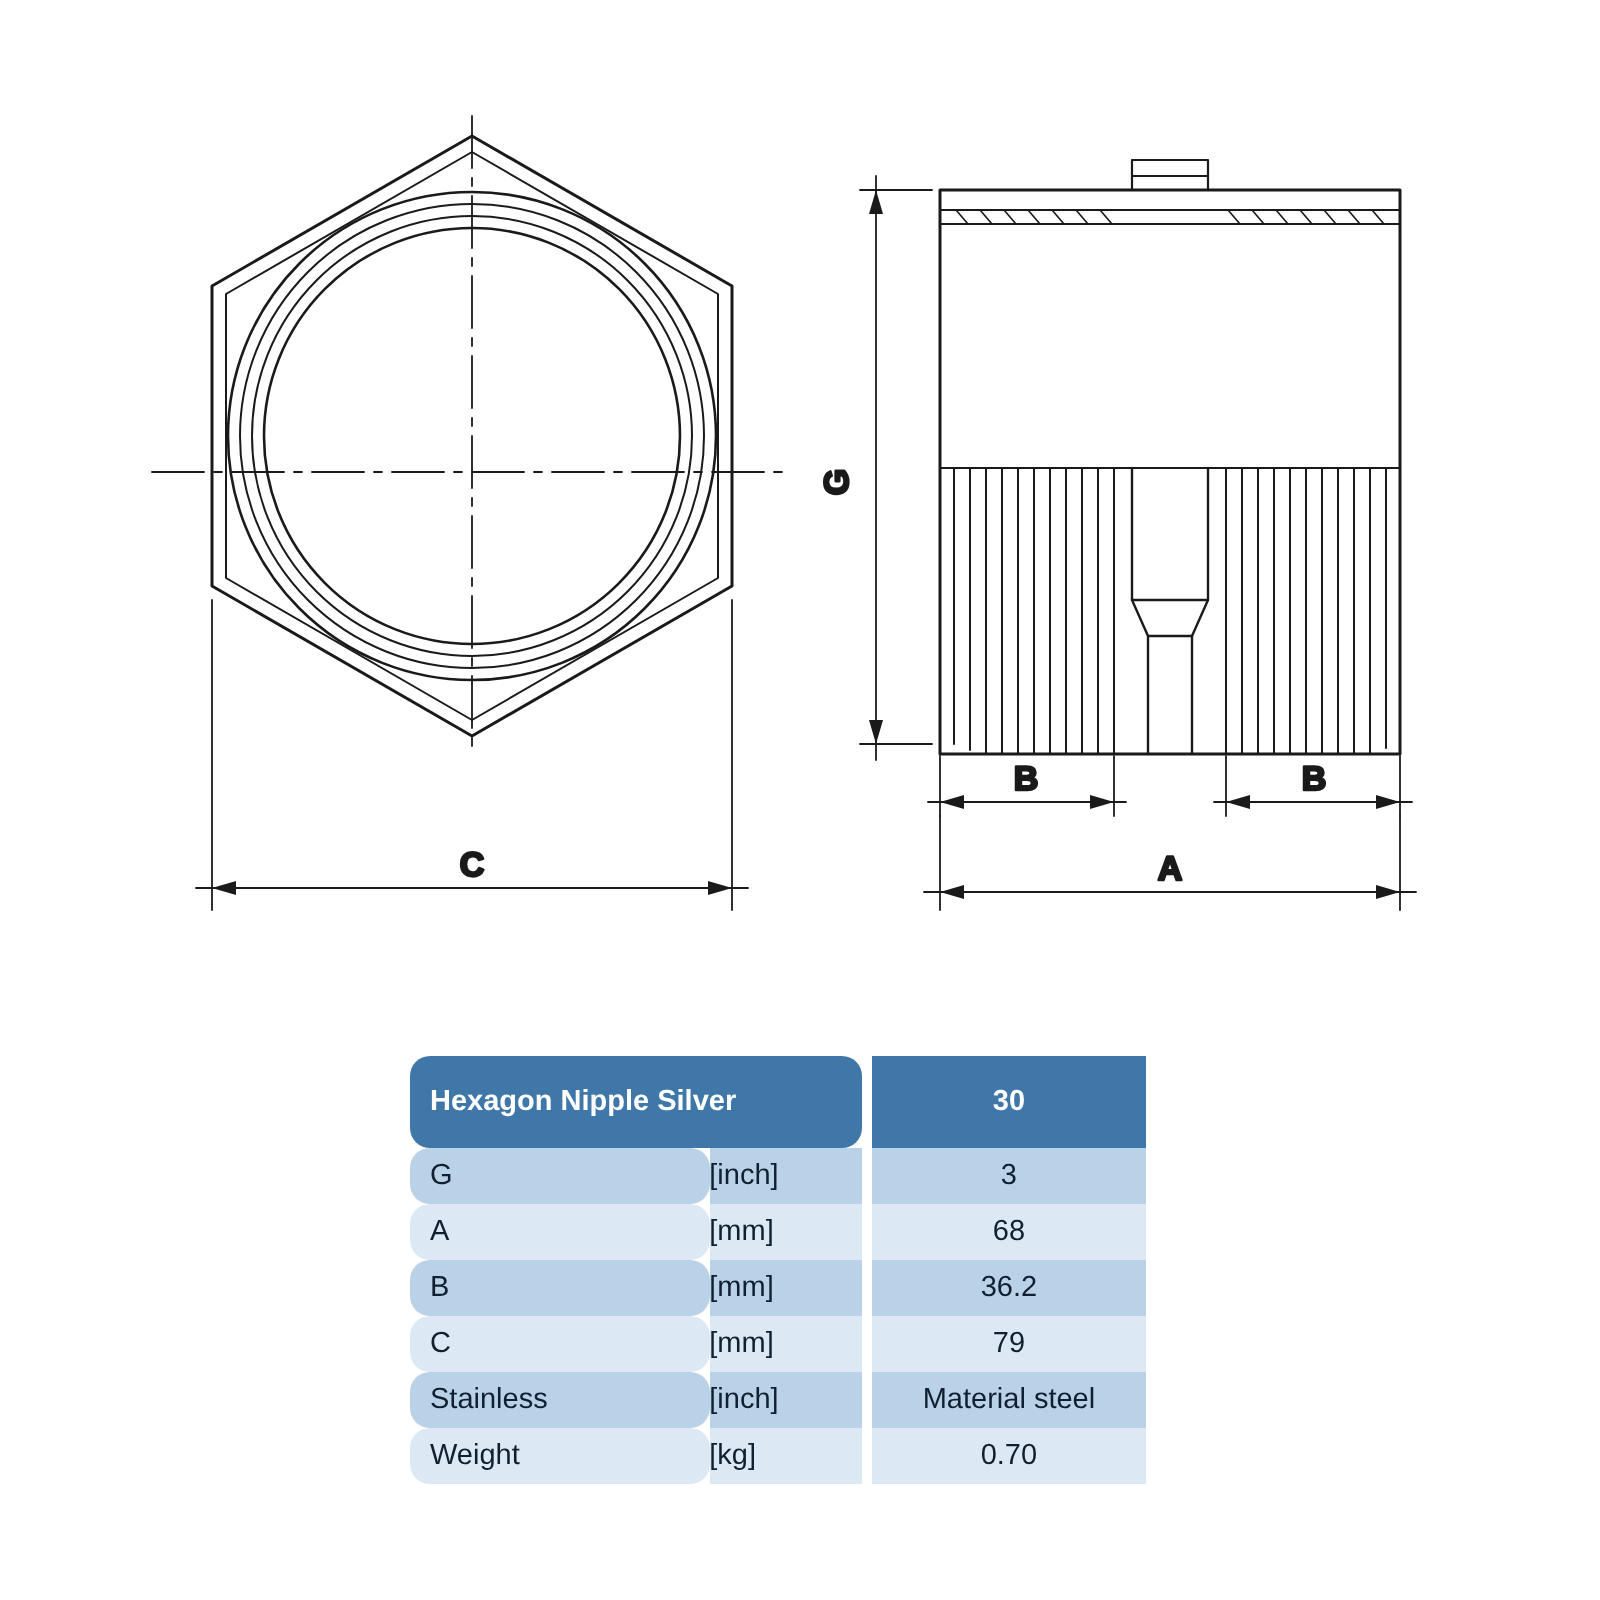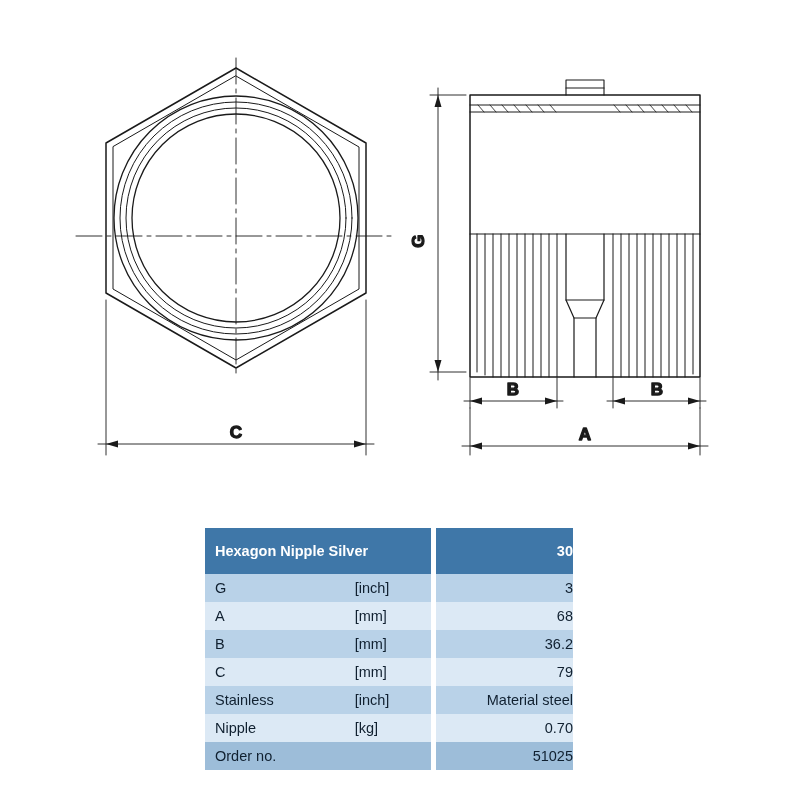--- a/index.html
+++ b/index.html
@@ -52,23 +52,23 @@
 
   .hdr {
     background: #3f77a8;
     color: #ffffff;
     font-weight: bold;
     height: 46px !important;
   }
   .hdr-left { text-align: left; }
   .hdr-right { text-align: center; }
 
-  .col-name { width: 150px; }
+  .col-name { width: 150px; border-radius: 10px; }
   .col-unit { width: 70px; text-align: left; }
-  .col-val  { width: 148px; text-align: right; }
+  .col-val  { width: 148px; text-align: center; }
 
   .gap { width: 6px; background: #ffffff; padding: 0 !important; }
 
   .row-a .lbl, .row-a .unit { background: #b9d2e8; }
   .row-a .val { background: #b9d2e8; }
   .row-b .lbl, .row-b .unit { background: #dce9f5; }
   .row-b .val { background: #dce9f5; margin-left: 44px; }
 
   .row-order .lbl, .row-order .unit { background: #9dbdd9; }
   .row-order .val { background: #9dbdd9; }
@@ -255,28 +255,22 @@
       </tr>
 
       <tr class="row-a">
         <td class="lbl cell-pad-l col-name">Stainless</td>
         <td class="unit cell-pad-r col-unit">[inch]</td>
         <td class="gap"></td>
         <td class="val col-val">Material steel</td>
       </tr>
 
       <tr class="row-b">
-        <td class="lbl cell-pad-l col-name">Nipple</td>
+        <td class="lbl cell-pad-l col-name">Weight</td>
         <td class="unit cell-pad-r col-unit">[kg]</td>
         <td class="gap"></td>
         <td class="val col-val">0.70</td>
       </tr>
 
-      <tr class="row-order">
-        <td class="lbl cell-pad-l col-name">Order no.</td>
-        <td class="unit cell-pad-r col-unit"></td>
-        <td class="gap"></td>
-        <td class="val col-val">51025</td>
-      </tr>
     </tbody>
   </table>
 
 </div>
 
 </body></html>

